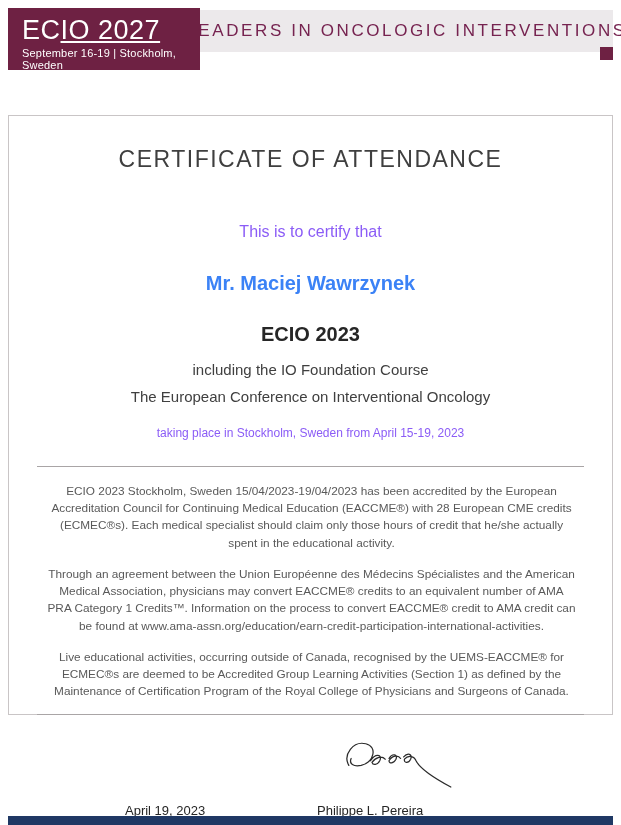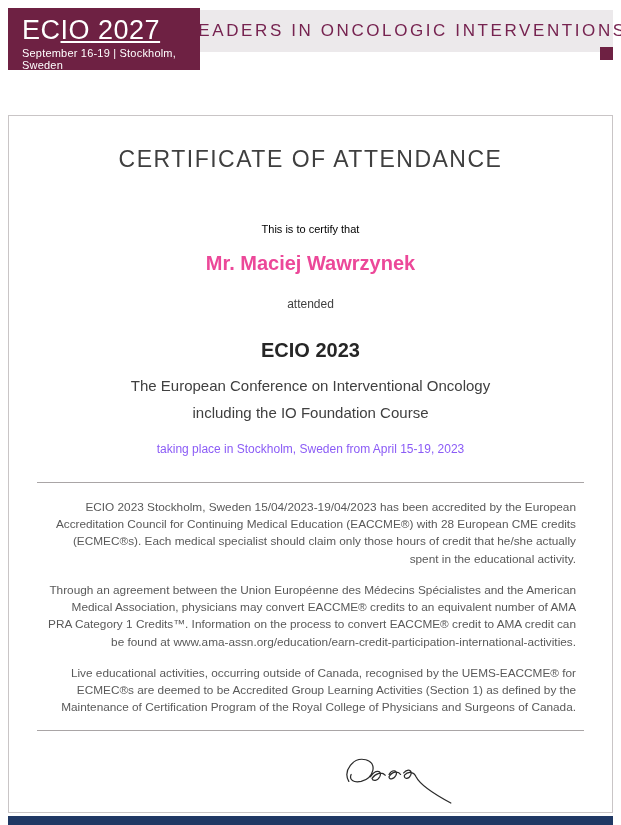--- a/index.html
+++ b/index.html
@@ -11,30 +11,30 @@
   .tagline-strip{position:absolute;top:2px;left:0;right:0;height:42px;background:#ece9eb;display:flex;align-items:center;justify-content:center;padding-left:192px;box-sizing:border-box;}
   .tagline{color:#762350;font-size:17px;letter-spacing:2.6px;font-weight:400;white-space:nowrap;}
   .logo-box{position:absolute;top:0;left:0;width:192px;height:62px;background:#6e2143;color:#ffffff;box-sizing:border-box;padding:7px 0 0 14px;}
   .logo-title{font-size:27px;line-height:30px;letter-spacing:.5px;}
   .logo-title .b{font-weight:400;}
   .logo-title .l{font-weight:300;text-decoration:underline;}
   .logo-subtitle{font-size:11px;font-weight:300;margin-top:2px;letter-spacing:.2px;}
   .corner-square{position:absolute;top:39px;right:0;width:13px;height:13px;background:#6e2143;}
 
   
-  .cert-box{position:relative;border:1px solid #c9c5c6;height:698px;box-sizing:border-box;text-align:center;}
+  .cert-box{position:relative;border:1px solid #c9c5c6;height:600px;box-sizing:border-box;text-align:center;}
   .cert-title{margin-top:30px;font-size:23px;font-weight:400;color:#3f3f3f;letter-spacing:1.5px;}
-  .certify-line{margin-top:50px;font-size:11px;color:#000000;}
-  .attendee-name{margin-top:17px;font-size:20px;font-weight:700;color:#ec4899;}
+  .certify-line{margin-top:50px;font-size:16px;color:#8b5cf6;}
+  .attendee-name{margin-top:31px;font-size:20px;font-weight:700;color:#3b82f6;}
   .attended{margin-top:22px;font-size:12px;color:#404040;}
   .event-name{margin-top:28px;font-size:20px;font-weight:700;color:#262626;}
   .event-desc{margin-top:10px;font-size:15px;line-height:27px;color:#404040;}
   .event-loc{margin-top:16px;font-size:12px;color:#8b5cf6;}
   .rule{border:none;border-top:1px solid #a9a5a6;margin:26px 28px 0 28px;}
-  .paras{margin:16px 36px 0 38px;text-align:right;}
+  .paras{margin:16px 36px 0 38px;text-align:center;}
   .paras p{margin:0 0 14px 0;font-size:11.8px;line-height:1.46;color:#595959;max-width:548px;}
   .rule2{border:none;border-top:1px solid #a9a5a6;margin:2px 28px 0 28px;}
 
   
   .sign-area{position:relative;height:130px;margin-top:6px;text-align:left;}
   .signature{position:absolute;left:295px;top:2px;width:170px;height:74px;}
   .sign-date{position:absolute;left:116px;top:82px;font-size:13px;color:#262626;}
   .signer-name{position:absolute;left:308px;top:82px;font-size:13px;color:#262626;}
 
   
@@ -53,25 +53,24 @@
       <div class="logo-title"><span class="b">EC</span><span class="l">IO</span><span class="l"> 2027</span></div>
       <div class="logo-subtitle">September 16-19 | Stockholm, Sweden</div>
     </div>
     <div class="corner-square"></div>
   </div>
 
   <div class="cert-box">
     <div class="cert-title">CERTIFICATE OF ATTENDANCE</div>
     <div class="certify-line">This is to certify that</div>
     <div class="attendee-name">Mr. Maciej Wawrzynek</div>
-    <div class="attended">attended</div>
     <div class="event-name">ECIO 2023</div>
     <div class="event-desc">
+      <div>including the IO Foundation Course</div>
       <div>The European Conference on Interventional Oncology</div>
-      <div>including the IO Foundation Course</div>
     </div>
     <div class="event-loc">taking place in Stockholm, Sweden from April 15-19, 2023</div>
 
     <hr class="rule">
 
     <div class="paras">
       <p>ECIO 2023 Stockholm, Sweden 15/04/2023-19/04/2023 has been accredited by the European Accreditation Council for Continuing Medical Education (EACCME®) with 28 European CME credits (ECMEC®s). Each medical specialist should claim only those hours of credit that he/she actually spent in the educational activity.</p>
       <p>Through an agreement between the Union Européenne des Médecins Spécialistes and the American Medical Association, physicians may convert EACCME® credits to an equivalent number of AMA PRA Category 1 Credits™. Information on the process to convert EACCME® credit to AMA credit can be found at www.ama-assn.org/education/earn-credit-participation-international-activities.</p>
       <p>Live educational activities, occurring outside of Canada, recognised by the UEMS-EACCME® for ECMEC®s are deemed to be Accredited Group Learning Activities (Section 1) as defined by the Maintenance of Certification Program of the Royal College of Physicians and Surgeons of Canada.</p>
     </div>

